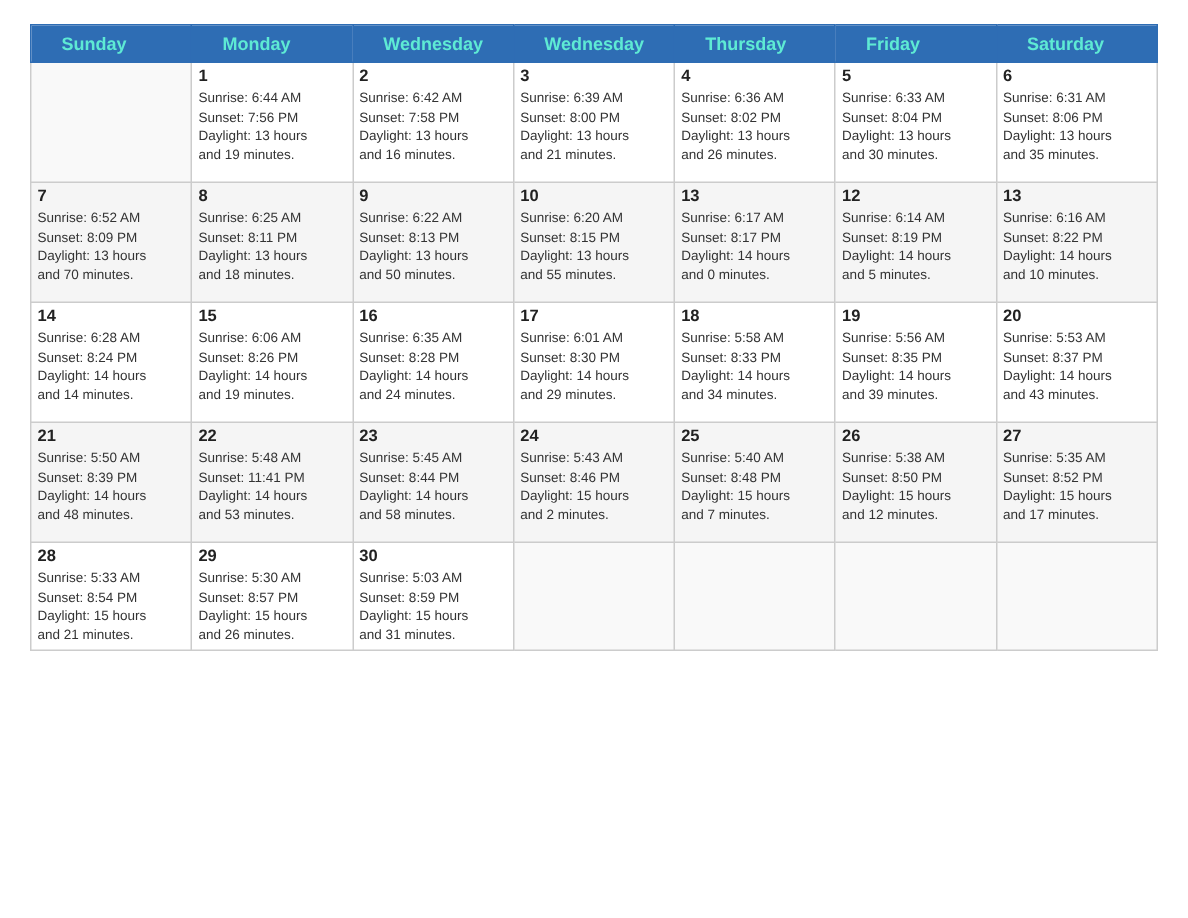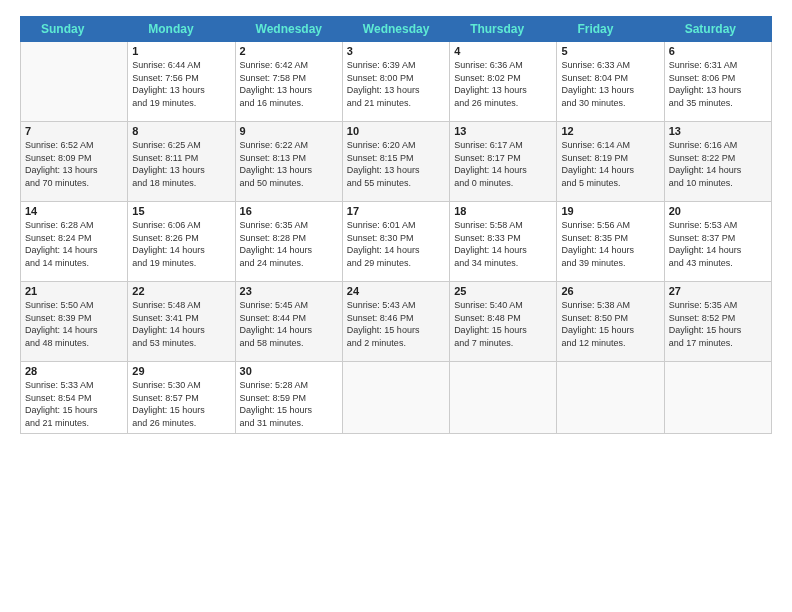--- a/index.html
+++ b/index.html
@@ -300,21 +300,21 @@
               <div>Sunrise: 5:50 AM</div>
               <div>Sunset: 8:39 PM</div>
               <div>Daylight: 14 hours</div>
               <div>and 48 minutes.</div>
             </div>
           </td>
           <td>
             <span class="day-num">22</span>
             <div class="day-info">
               <div>Sunrise: 5:48 AM</div>
-              <div>Sunset: 3:41 PM</div>
+              <div>Sunset: 11:41 PM</div>
               <div>Daylight: 14 hours</div>
               <div>and 53 minutes.</div>
             </div>
           </td>
           <td>
             <span class="day-num">23</span>
             <div class="day-info">
               <div>Sunrise: 5:45 AM</div>
               <div>Sunset: 8:44 PM</div>
               <div>Daylight: 14 hours</div>
@@ -373,21 +373,21 @@
             <div class="day-info">
               <div>Sunrise: 5:30 AM</div>
               <div>Sunset: 8:57 PM</div>
               <div>Daylight: 15 hours</div>
               <div>and 26 minutes.</div>
             </div>
           </td>
           <td>
             <span class="day-num">30</span>
             <div class="day-info">
-              <div>Sunrise: 5:28 AM</div>
+              <div>Sunrise: 5:03 AM</div>
               <div>Sunset: 8:59 PM</div>
               <div>Daylight: 15 hours</div>
               <div>and 31 minutes.</div>
             </div>
           </td>
           <td class="empty-cell"></td>
           <td class="empty-cell"></td>
           <td class="empty-cell"></td>
           <td class="empty-cell"></td>
         </tr>

